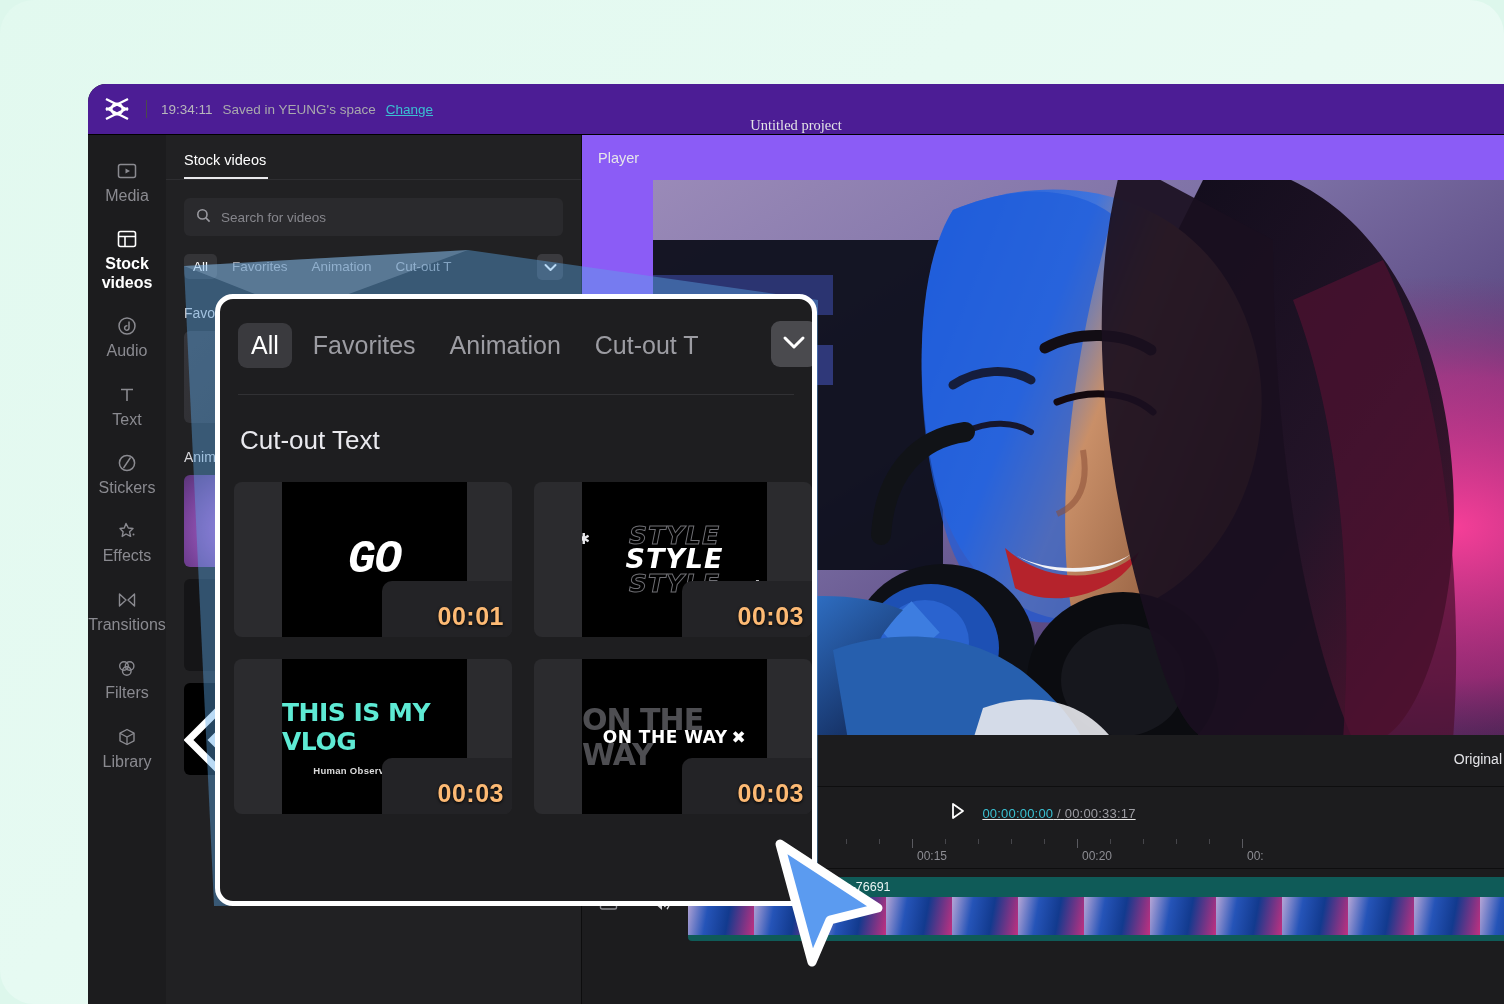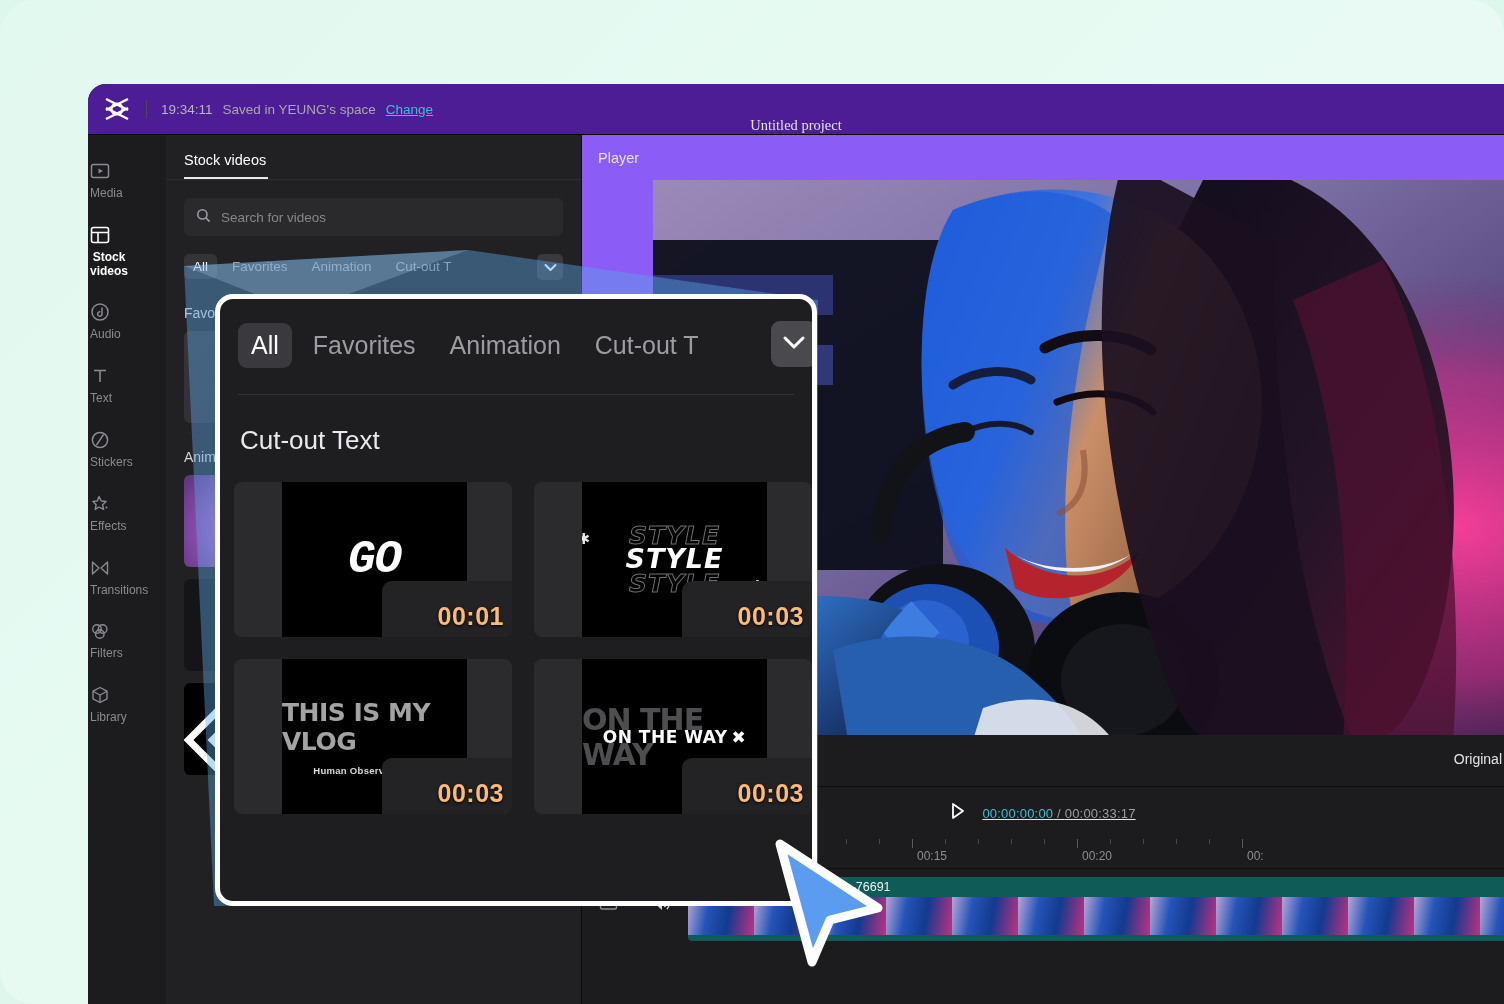--- a/index.html
+++ b/index.html
@@ -43,22 +43,22 @@
   }
 
   .hdr-rule { position:absolute; top:50px; left:0; width:100%; height:1px; background:#000; }
 
   
   .rail {
     position:absolute; left:0; top:51px; width:78px; bottom:0;
     background:#1c1c1e; padding-top:14px;
   }
   .rail-item {
-    display:flex; flex-direction:column; align-items:flex-start; gap:6px;
-    padding:12px 2px; cursor:pointer; color:#8a8a90; font-size:12px; line-height:1.15;
+    display:flex; flex-direction:column; align-items:center; gap:6px;
+    padding:12px 2px; cursor:pointer; color:#8a8a90; font-size:16px; line-height:1.15;
     text-align:center;
   }
   .rail-item.active { color:#ffffff; font-weight:bold; }
   .rail-item .lbl { white-space:pre-line; }
   .rail-item svg { display:block; }
 
   
   .libpanel {
     position:absolute; left:78px; top:51px; width:416px; bottom:0;
     background:#212123; border-right:1px solid #0d0d0e;
@@ -137,21 +137,21 @@
   .pcard .dur { position:absolute; right:8px; bottom:6px; font-size:25px; font-weight:bold; color:#fdba74; letter-spacing:.5px; text-shadow:0 1px 3px #000;}
   .pcard .durbg { position:absolute; right:0px; bottom:0px; width:130px; height:56px; background:#232326; border-radius:10px 0 8px 0; }
 
   
   .art { position:absolute; inset:0; display:flex; align-items:center; justify-content:center; flex-direction:column; }
   .go-txt { font-size:46px; font-weight:bold; font-style:italic; color:#fff; letter-spacing:-1px; filter:blur(.4px); font-family:Liberation Mono, monospace;}
   .style-stack { position:relative; text-align:center; }
   .style-g { font-size:25px; font-weight:bold; font-style:italic; letter-spacing:1px; color:transparent; -webkit-text-stroke:1px #6f6f74; line-height:.92; font-family:"DejaVu Sans", sans-serif;}
   .style-w { font-size:27px; font-weight:bold; font-style:italic; letter-spacing:1px; color:#fff; line-height:.92; font-family:"DejaVu Sans", sans-serif;}
   .star { position:absolute; color:#e8e8ec; font-size:15px; }
-  .vlog-t { font-size:25px; font-weight:bold; color:#a3a3a3; letter-spacing:-.5px; font-family:"DejaVu Sans", sans-serif;}
+  .vlog-t { font-size:25px; font-weight:bold; color:#5eead4; letter-spacing:-.5px; font-family:"DejaVu Sans", sans-serif;}
   .vlog-s { font-size:9.5px; font-weight:bold; color:#dcdcdc; margin-top:9px; letter-spacing:.3px; }
   .otw-ghost { font-size:30px; font-weight:bold; color:#4e4e52; letter-spacing:-1px; font-family:"DejaVu Sans", sans-serif;}
   .otw-fg { position:absolute; font-size:17px; font-weight:bold; color:#fff; letter-spacing:.5px; display:flex; align-items:center; gap:4px; font-family:"DejaVu Sans", sans-serif;}
 
   .cursor { position:absolute; left:770px; top:838px; pointer-events:none; }
 </style>
 </head>
 <body>
 
 <div id="stage">

